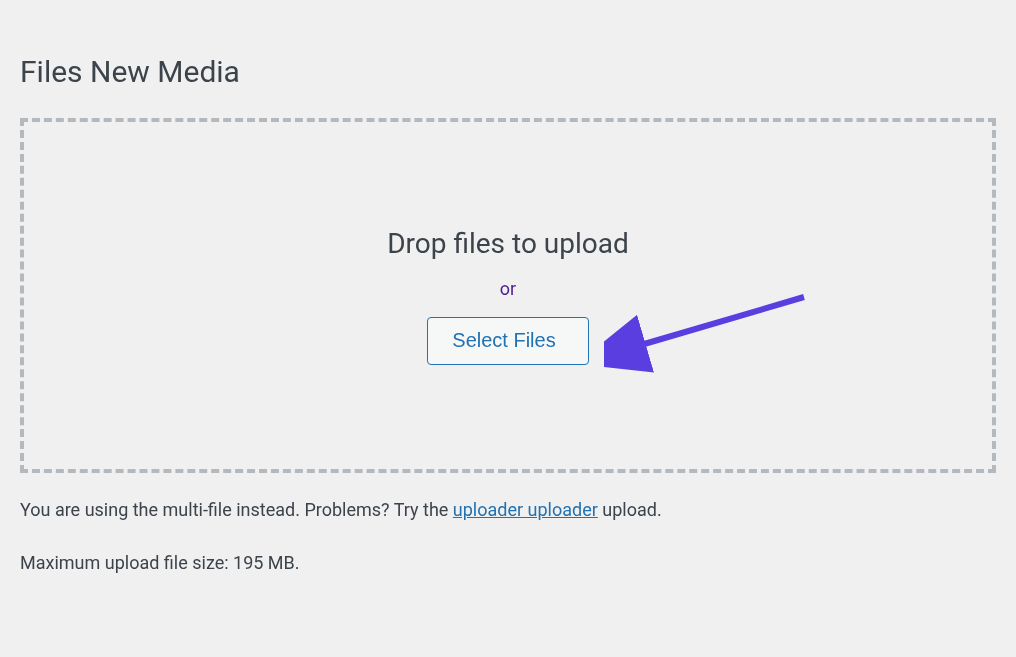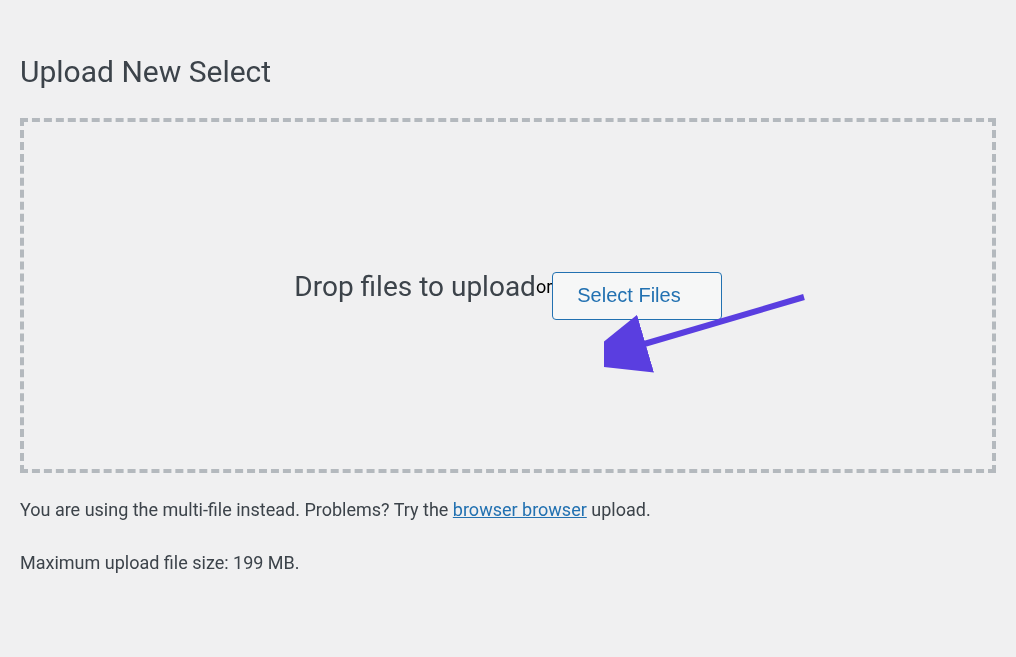--- a/index.html
+++ b/index.html
@@ -20,44 +20,44 @@
       color: #3c434a;
       margin: 34px 0 28px 0;
       line-height: 1.2;
     }
     .dropzone {
       position: relative;
       border: 4px dashed #b4b9be;
       width: 100%;
       height: 355px;
       display: flex;
-      flex-direction: row;
+      flex-direction: column;
       align-items: center;
       justify-content: center;
       margin-bottom: 24px;
       background: transparent;
     }
     .drop-title {
       font-size: 28px;
       font-weight: 400;
       color: #3c434a;
       margin-bottom: 18px;
     }
     .or-text {
       font-size: 18px;
-      color: #000000;
+      color: #4c1d95;
       margin-bottom: 18px;
     }
     .select-button {
       font-size: 20px;
       color: #2271b1;
       background: #f6f7f7;
       border: 1px solid #2271b1;
       border-radius: 4px;
-      padding: 10px 40px 12px 24px;
+      padding: 10px 32px 12px 24px;
       cursor: pointer;
       line-height: 1.2;
     }
     .hint {
       font-size: 18px;
       color: #3c434a;
       margin: 22px 0 0 0;
       line-height: 1.4;
     }
     .hint a {
@@ -72,35 +72,35 @@
     }
     .annotation-arrow {
       position: absolute;
       pointer-events: none;
     }
   </style>
 </head>
 <body>
 
 <div class="wrap">
-  <h1 class="title">Upload New Select</h1>
+  <h1 class="title">Files New Media</h1>
 
   <div class="dropzone">
     <div class="drop-title">Drop files to upload</div>
     <div class="or-text">or</div>
     <button class="select-button">Select Files</button>
 
     <svg class="annotation-arrow" style="left:580px; top:165px;" width="230" height="90" viewBox="0 0 230 90">
       <defs>
         <marker id="arrowhead" markerWidth="12" markerHeight="10" refX="2" refY="5" orient="auto">
           <polygon points="0 0, 12 5, 0 10" fill="#5a3ee0"></polygon>
         </marker>
       </defs>
       <line x1="200" y1="10" x2="30" y2="60" stroke="#5a3ee0" stroke-width="6" marker-end="url(#arrowhead)"></line>
     </svg>
   </div>
 
   <p class="hint">
-    <span>You are using the multi-file instead. Problems? Try the </span><a href="#">browser browser</a><span> upload.</span>
+    <span>You are using the multi-file instead. Problems? Try the </span><a href="#">uploader uploader</a><span> upload.</span>
   </p>
 
-  <p class="hint2">Maximum upload file size: 199 MB.</p>
+  <p class="hint2">Maximum upload file size: 195 MB.</p>
 </div>
 
 </body></html>

